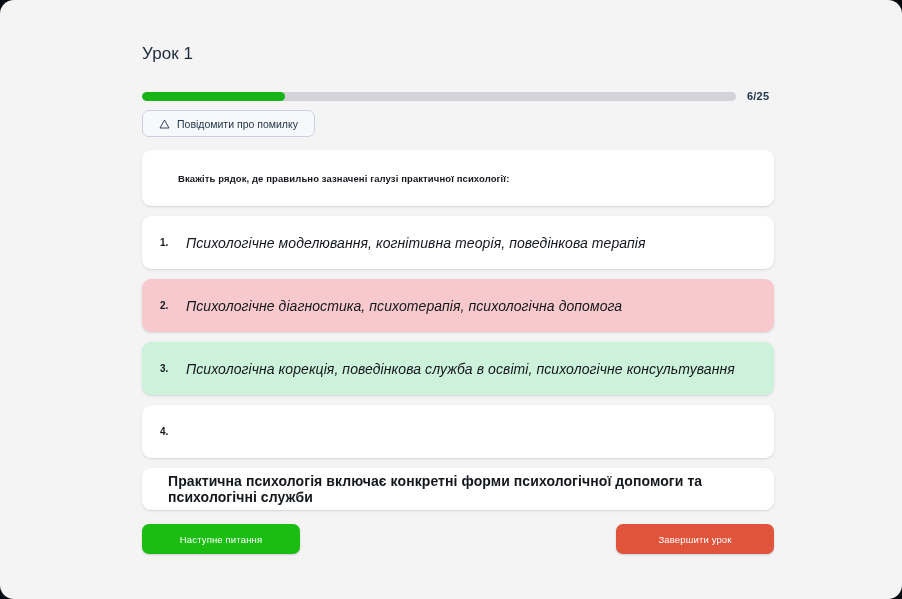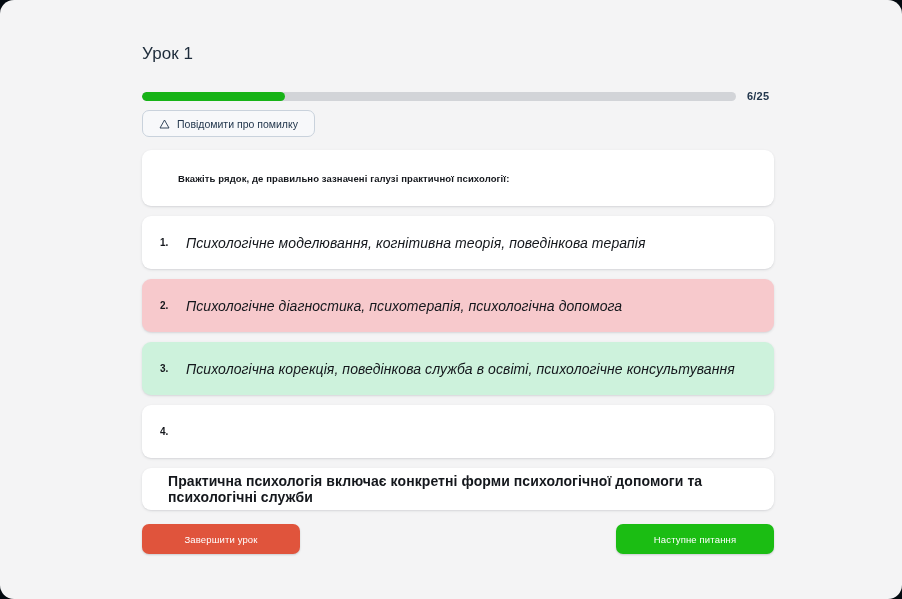--- a/index.html
+++ b/index.html
@@ -209,18 +209,18 @@
 
     <div class="card card-option">
       <span class="opt-num">4.</span>
     </div>
 
     <div class="card card-explanation">
       <span>Практична психологія включає конкретні форми психологічної допомоги та психологічні служби</span>
     </div>
 
     <div class="footer">
+      <button class="btn btn-next" style="background: rgb(27, 189, 19);">Наступне питання</button>
       <button class="btn btn-finish" style="background: rgb(224, 84, 60);">Завершити урок</button>
-      <button class="btn btn-next" style="background: rgb(27, 189, 19);">Наступне питання</button>
     </div>
 
   </div>
 </div>
 
 </body></html>

